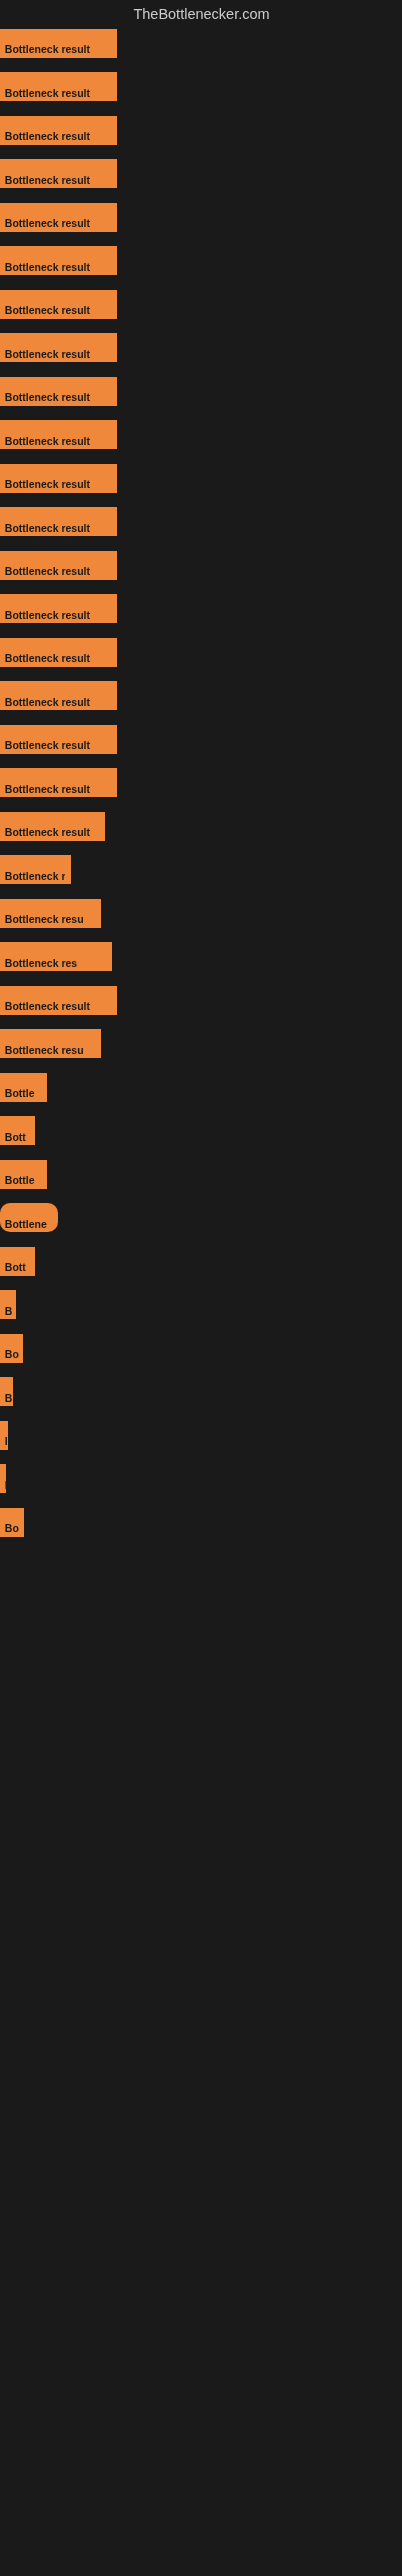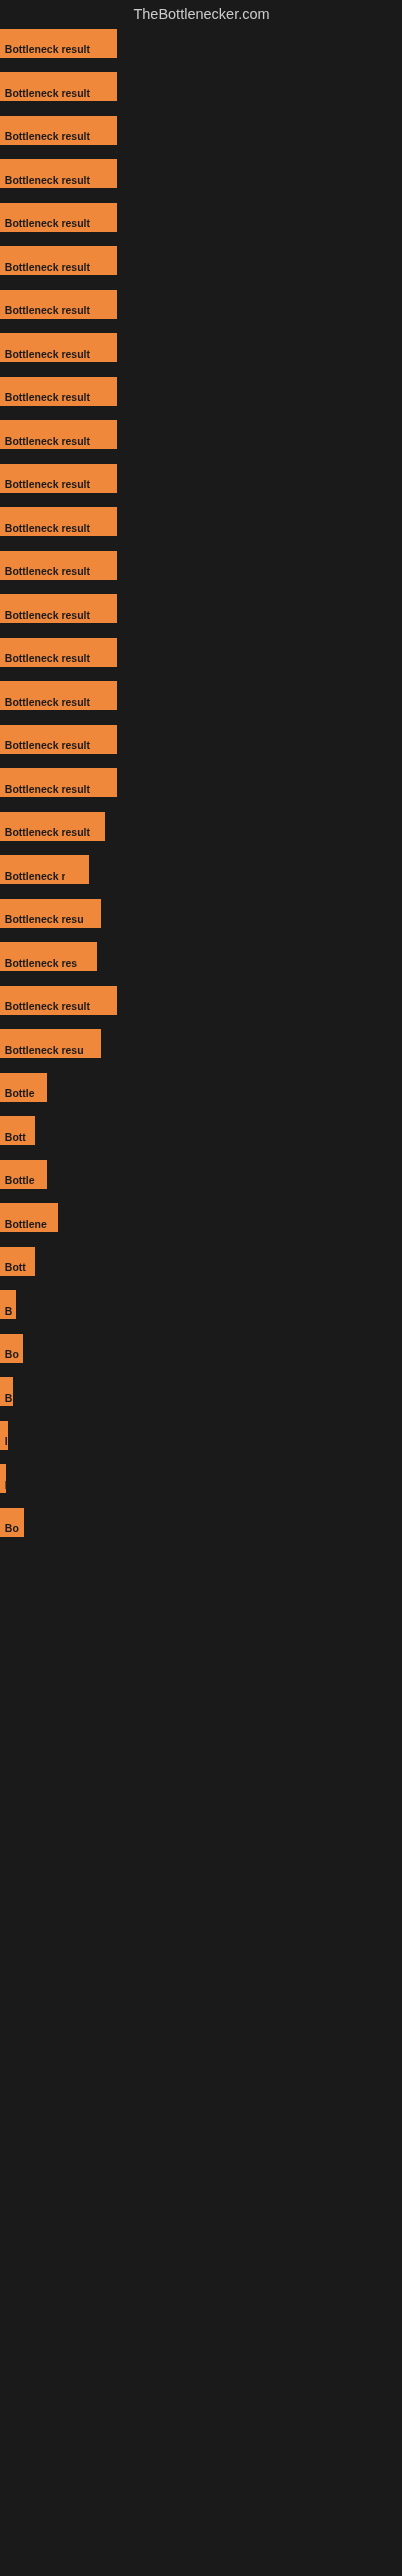--- a/index.html
+++ b/index.html
@@ -163,33 +163,33 @@
       </div>
       <div class="bar-gap" style="height: 14.5px;"></div>
     </div>
     <div class="bar-container">
       <div class="bar" style="width: 105px;">
         <span class="bar-label">Bottleneck result</span>
       </div>
       <div class="bar-gap" style="height: 14.5px;"></div>
     </div>
     <div class="bar-container">
-      <div class="bar" style="width: 89px;">
+      <div class="bar" style="width: 71px;">
         <span class="bar-label">Bottleneck r</span>
       </div>
       <div class="bar-gap" style="height: 14.5px;"></div>
     </div>
     <div class="bar-container">
       <div class="bar" style="width: 101px;">
         <span class="bar-label">Bottleneck resu</span>
       </div>
       <div class="bar-gap" style="height: 14.5px;"></div>
     </div>
     <div class="bar-container">
-      <div class="bar" style="width: 97px;">
+      <div class="bar" style="width: 112px;">
         <span class="bar-label">Bottleneck res</span>
       </div>
       <div class="bar-gap" style="height: 14.5px;"></div>
     </div>
     <div class="bar-container">
       <div class="bar" style="width: 117px;">
         <span class="bar-label">Bottleneck result</span>
       </div>
       <div class="bar-gap" style="height: 14.5px;"></div>
     </div>
@@ -211,21 +211,21 @@
       </div>
       <div class="bar-gap" style="height: 14.5px;"></div>
     </div>
     <div class="bar-container">
       <div class="bar" style="width: 47px;">
         <span class="bar-label">Bottle</span>
       </div>
       <div class="bar-gap" style="height: 14.5px;"></div>
     </div>
     <div class="bar-container">
-      <div class="bar" style="width: 58px;">
+      <div class="bar" style="width: 58px; border-radius: 10px;">
         <span class="bar-label">Bottlene</span>
       </div>
       <div class="bar-gap" style="height: 14.5px;"></div>
     </div>
     <div class="bar-container">
       <div class="bar" style="width: 35px;">
         <span class="bar-label">Bott</span>
       </div>
       <div class="bar-gap" style="height: 14.5px;"></div>
     </div>

